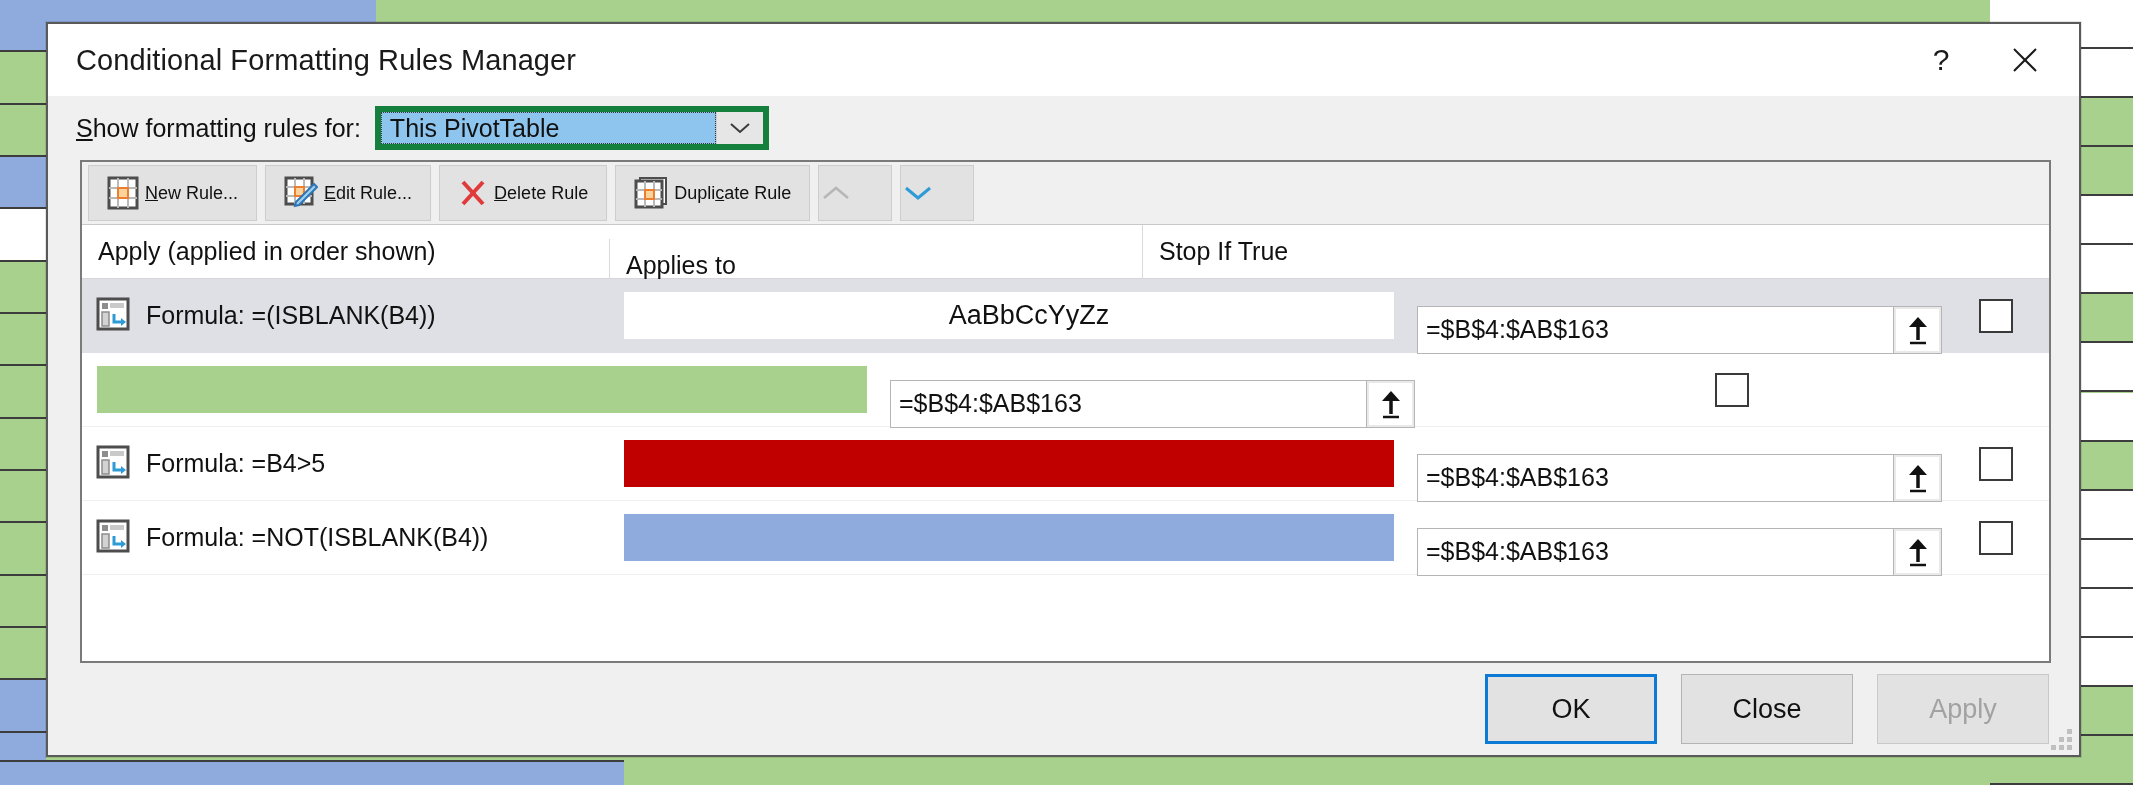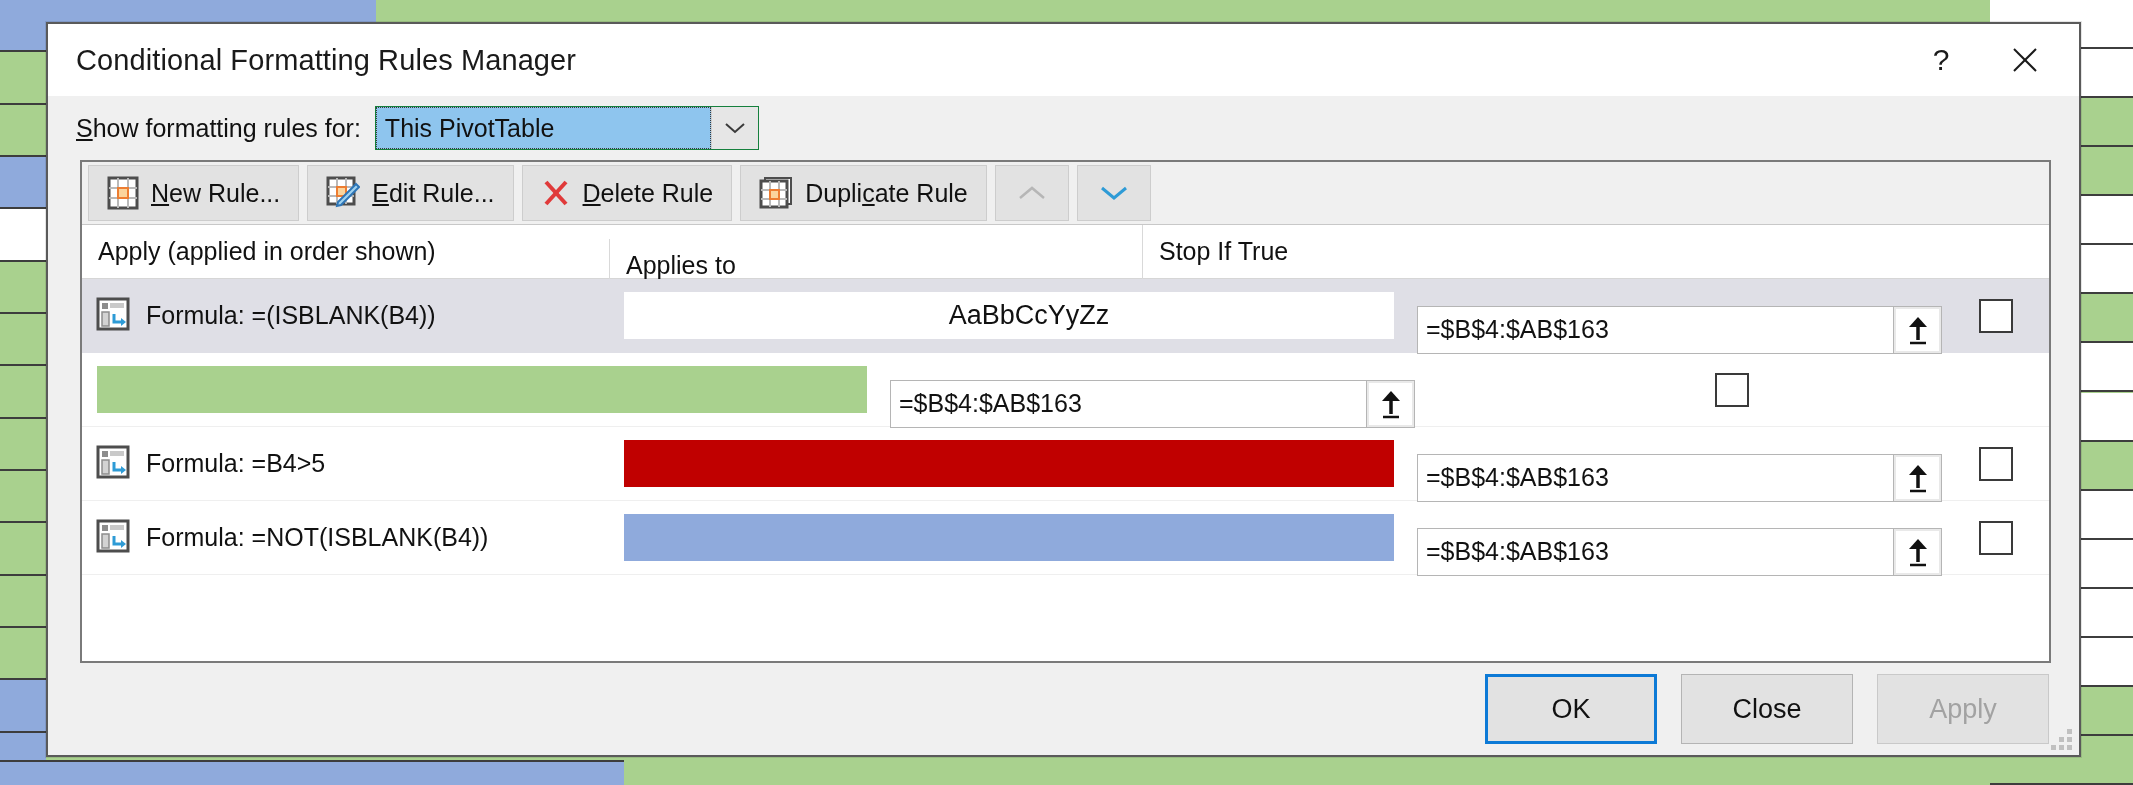--- a/index.html
+++ b/index.html
@@ -51,21 +51,21 @@
 
   
   #showfor-row{
     flex:0 0 auto;height:64px;display:flex;align-items:center;
     padding:0 0 0 28px;box-sizing:border-box;
   }
   #showfor-label{font-size:25px;color:#111;white-space:nowrap;}
   #showfor-label u{text-decoration:underline;}
   #showfor-combo{
     margin-left:14px;display:flex;align-items:stretch;
-    border:1px solid #15803d;background:#fff;box-sizing:border-box;
+    border:6px solid #15803d;background:#fff;box-sizing:border-box;
     height:44px;
   }
   #showfor-value{
     width:335px;background:#8ec5ee;color:#111;font-size:25px;
     display:flex;align-items:center;padding-left:8px;
     border:1px dotted #3a3a3a;box-sizing:border-box;
     white-space:nowrap;overflow:hidden;
   }
   #showfor-arrow{
     width:47px;background:#e6e6e6;border-left:1px solid #cfcfcf;
@@ -86,22 +86,22 @@
 
   
   #rules-toolbar{
     flex:0 0 auto;height:62px;
     display:flex;align-items:center;gap:8px;
     padding:4px 6px;box-sizing:border-box;
     background:#f0f0f0;
   }
   .tbtn{
     height:56px;background:#e2e2e2;border:1px solid #cdcdcd;
-    display:flex;align-items:center;justify-content:center;gap:12px;
-    padding:0 18px;box-sizing:border-box;font-size:25px;color:#111;
+    display:flex;align-items:center;justify-content:flex-start;gap:6px;
+    padding:0 18px;box-sizing:border-box;font-size:18px;color:#111;
     cursor:default;user-select:none;white-space:nowrap;
   }
   .tbtn u{text-decoration:underline;}
   .tbtn.arrowbtn{width:74px;padding:0;}
   .tbtn.disabled{color:#a6a6a6;}
   .tbtn .ico{display:flex;align-items:center;}
 
   
   #rules-grid{
     flex:1 1 auto;background:#fff;border-top:1px solid #c8c8c8;

